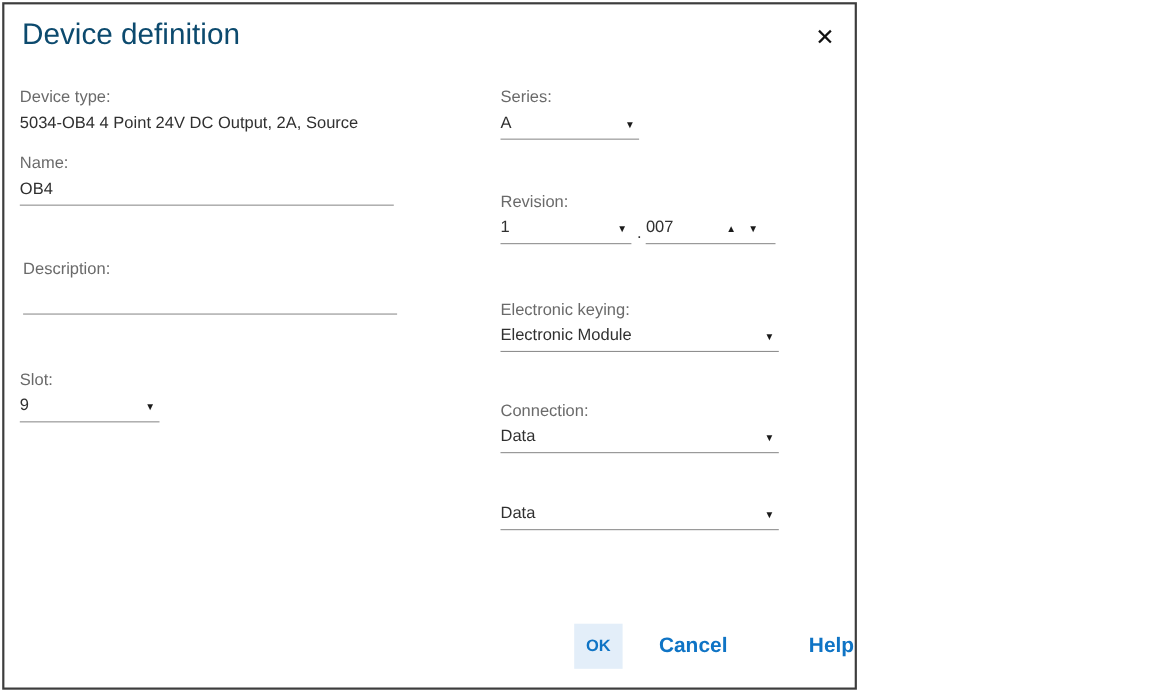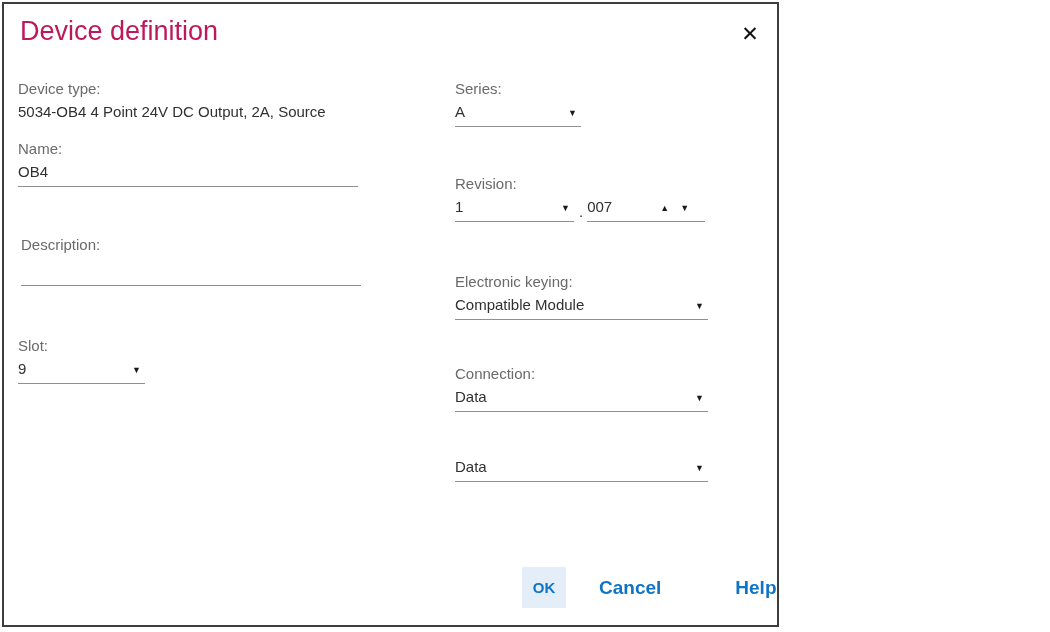--- a/index.html
+++ b/index.html
@@ -15,21 +15,21 @@
     left: 2px; top: 2px;
     width: 777px; height: 625px;
     background: #ffffff;
     border: 2px solid #3d3d3d;
   }
   .dialog-title {
     position: absolute;
     left: 16px; top: 12px;
     font-size: 27px;
     font-weight: 400;
-    color: #be185d;
+    color: #0c4a6e;
     letter-spacing: 0;
   }
   .close-btn {
     position: absolute;
     left: 732px; top: 16px;
     width: 28px; height: 28px;
     font-size: 21px;
     color: #111111;
     display: flex; align-items: center; justify-content: center;
     cursor: pointer;
@@ -152,21 +152,21 @@
           <span>▲</span>
           <span>▼</span>
         </span>
       </div>
     </div>
   </div>
 
   <div class="group" style="left:451px; top:267px; width:253px;">
     <div class="lbl">Electronic keying:</div>
     <div class="val" role="combobox">
-      <span>Compatible Module</span>
+      <span>Electronic Module</span>
       <span class="caret">▼</span>
     </div>
   </div>
 
   <div class="group" style="left:451px; top:359px; width:253px;">
     <div class="lbl">Connection:</div>
     <div class="val" role="combobox">
       <span>Data</span>
       <span class="caret">▼</span>
     </div>

